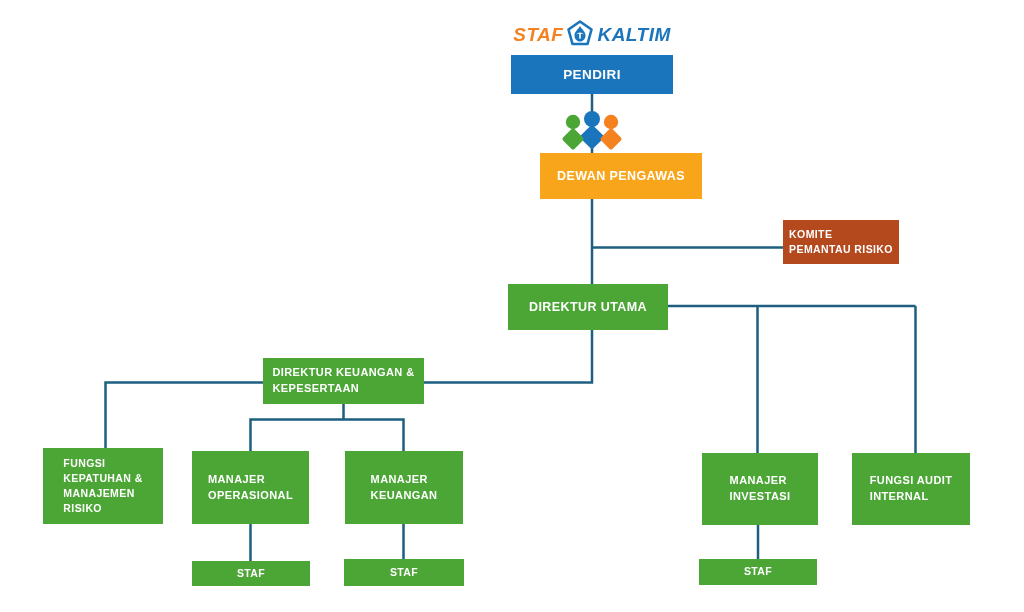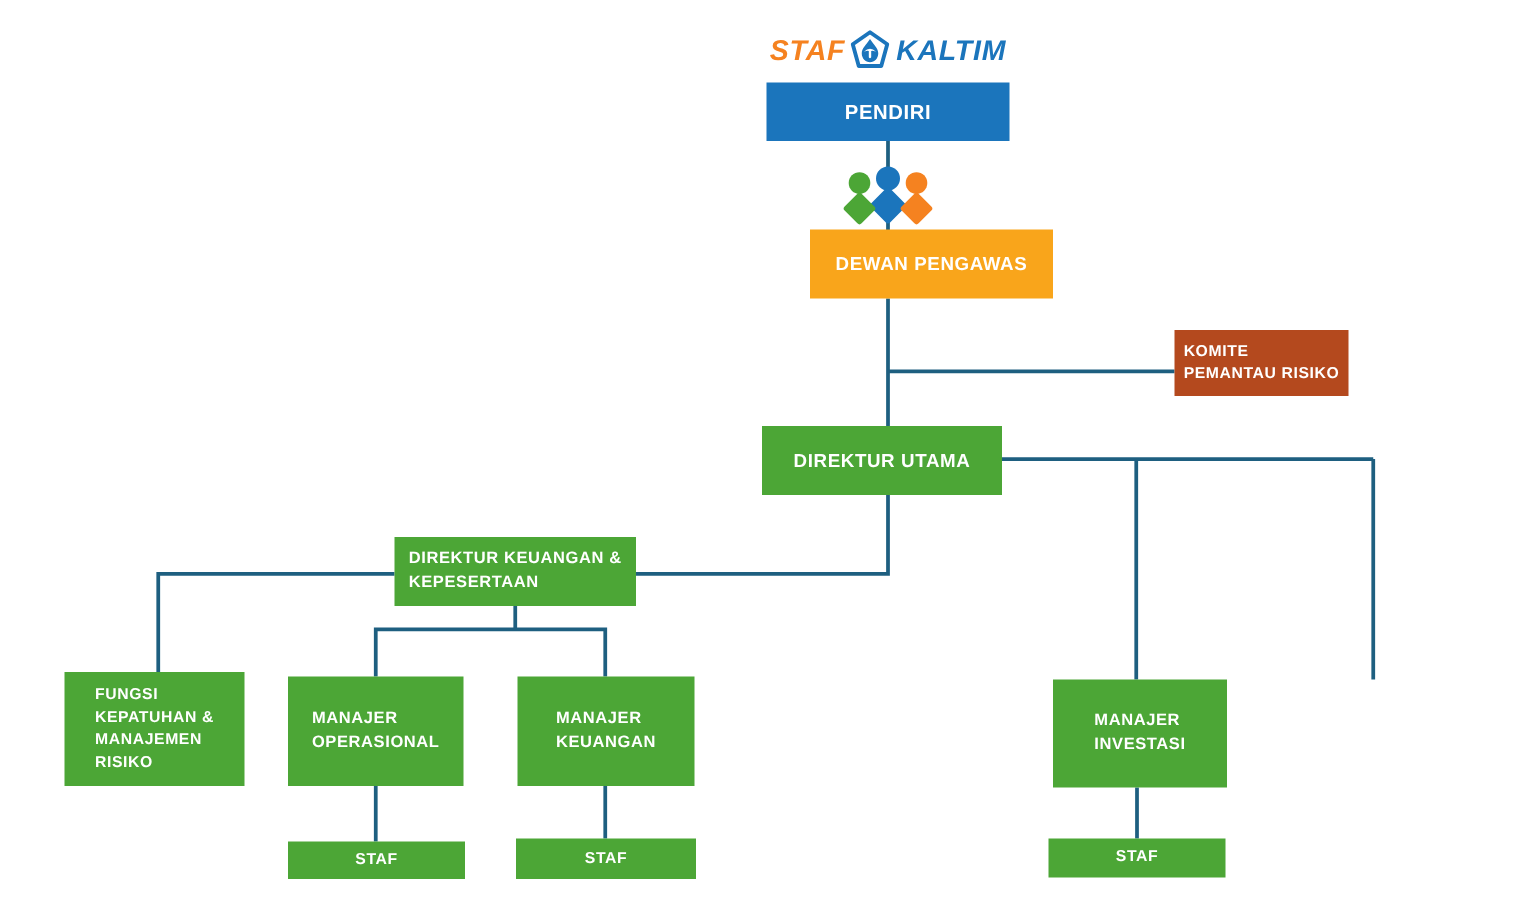--- a/index.html
+++ b/index.html
@@ -116,20 +116,22 @@
 
   <div class="box green n-manajer-operasional">MANAJER
 OPERASIONAL</div>
 
   <div class="box green n-manajer-keuangan">MANAJER
 KEUANGAN</div>
 
   <div class="box green n-manajer-investasi">MANAJER
 INVESTASI</div>
 
+  <div class="box green n-fungsi-audit">FUNGSI AUDIT
+INTERNAL</div>
 
   <div class="box green n-staf-operasional">STAF</div>
 
   <div class="box green n-staf-keuangan">STAF</div>
 
   <div class="box green n-staf-investasi">STAF</div>
 
 </div>
 
 </body></html>

